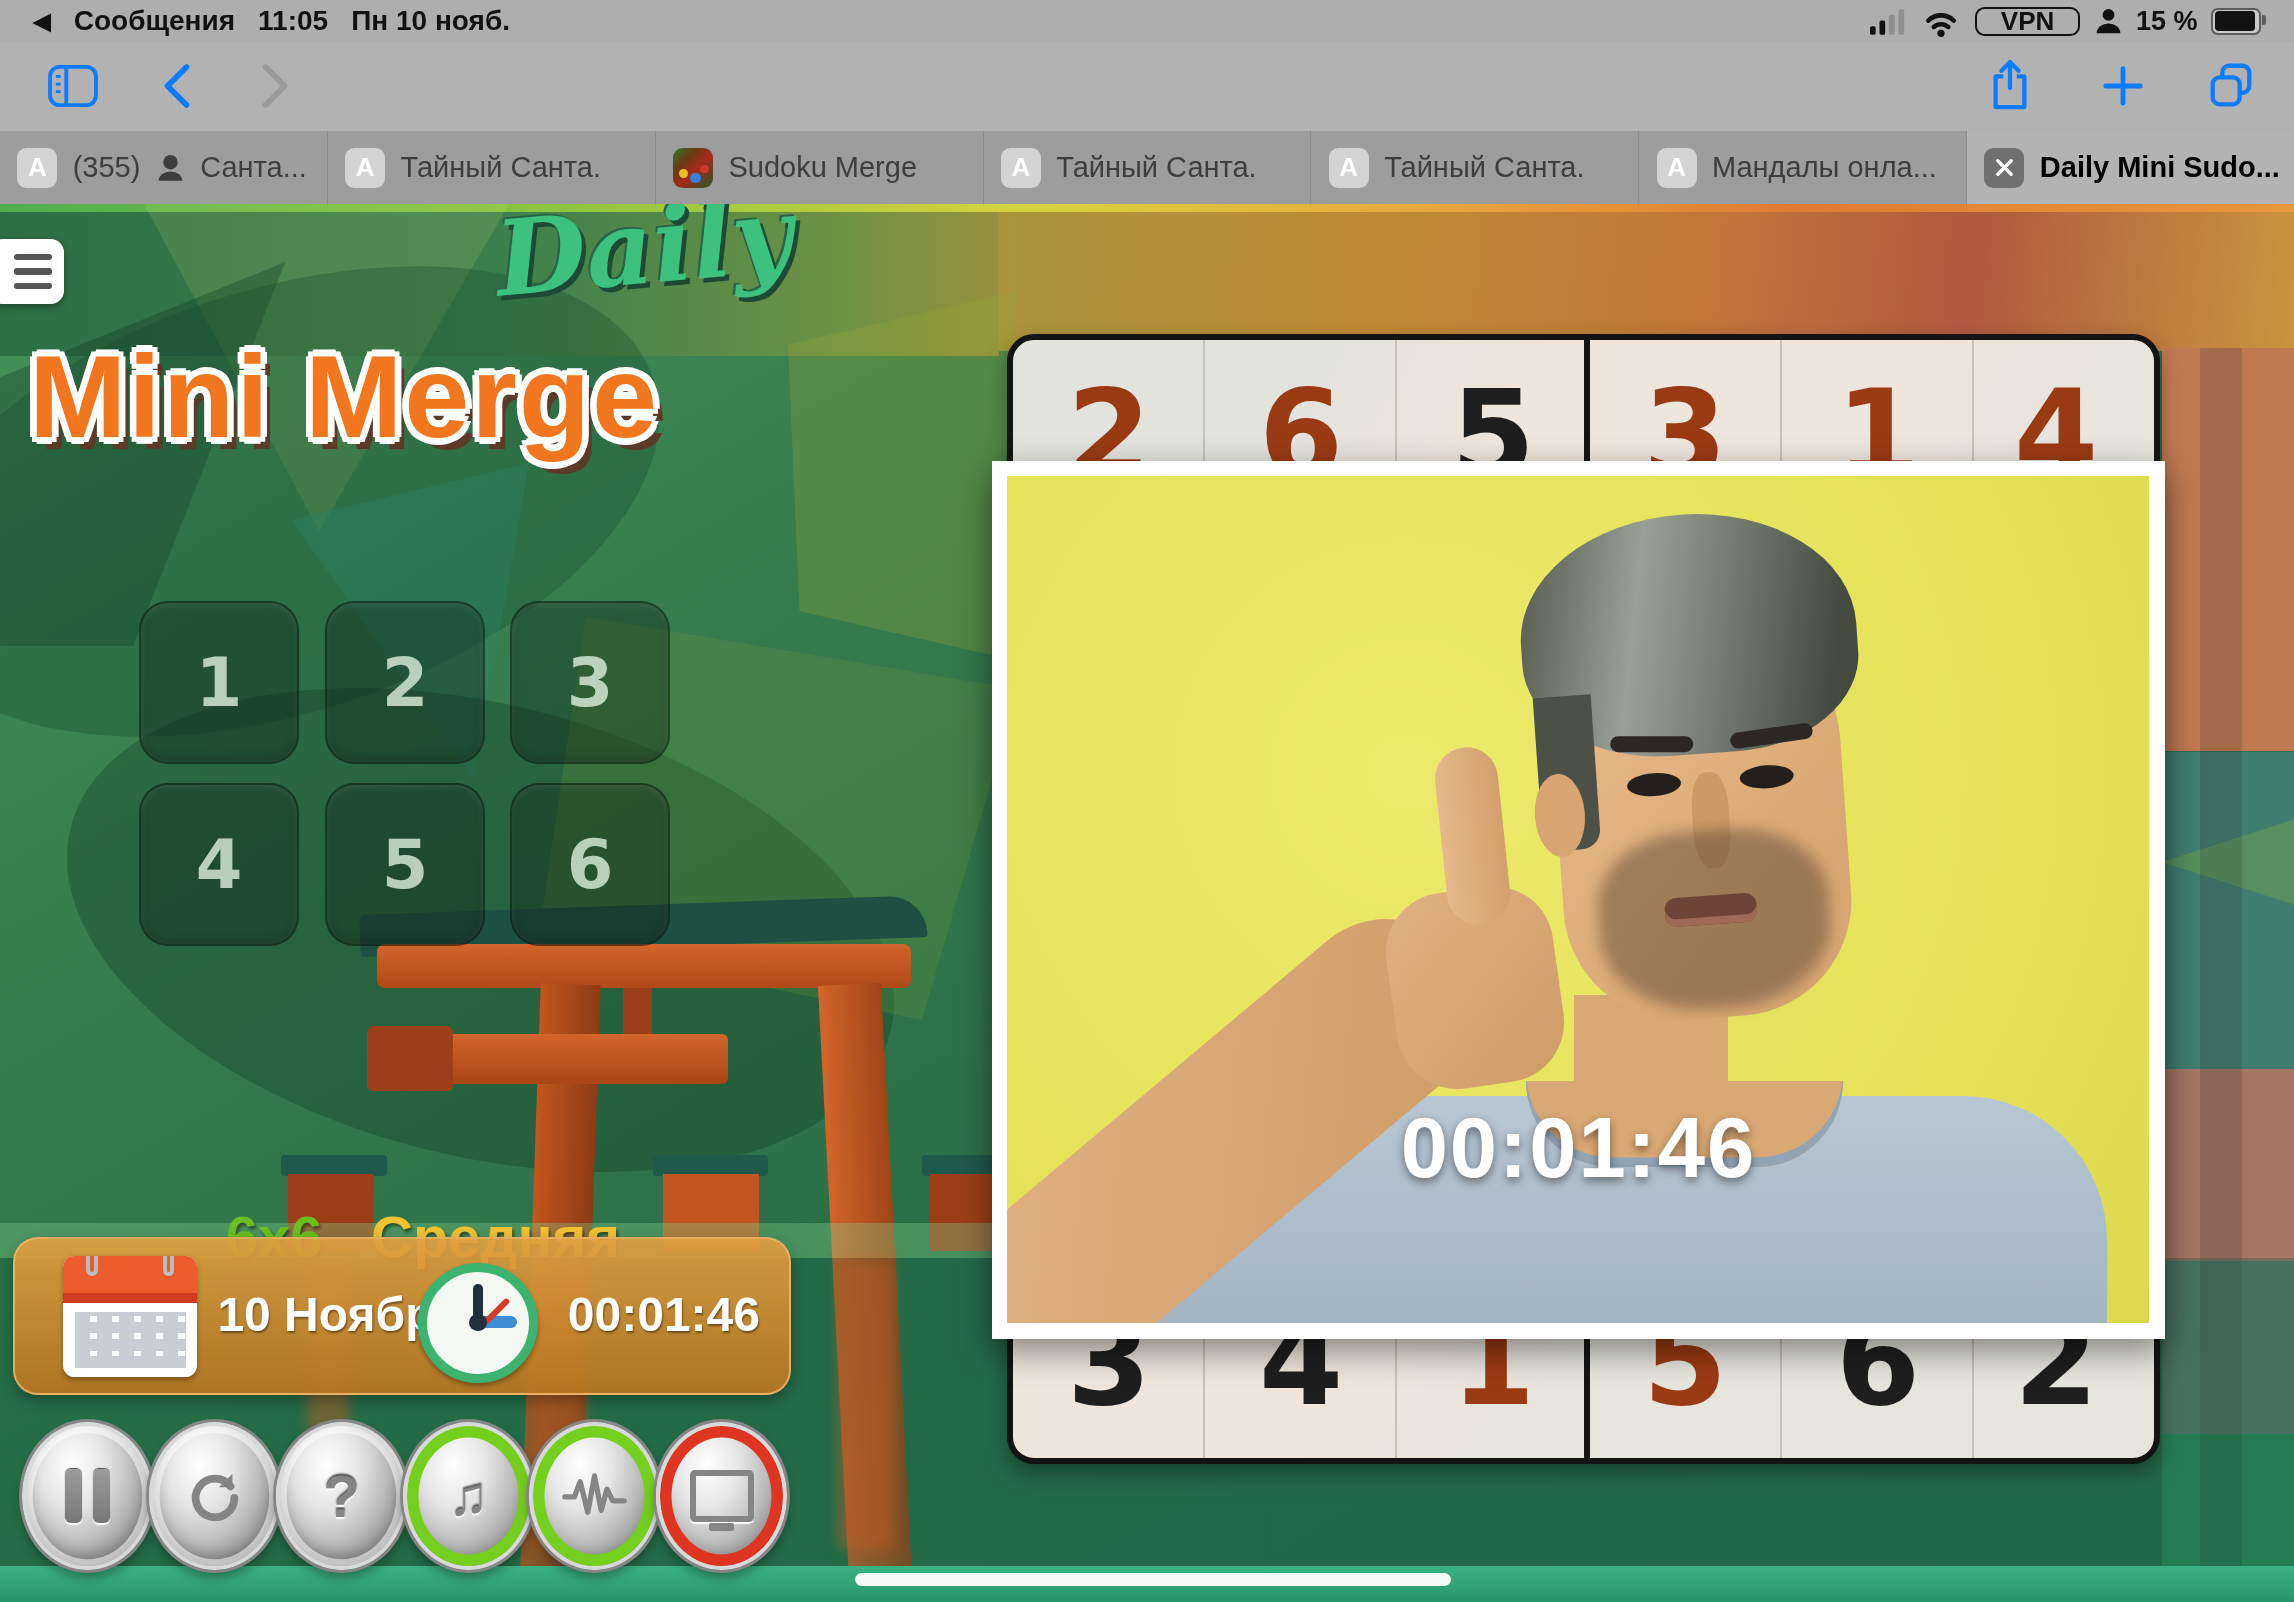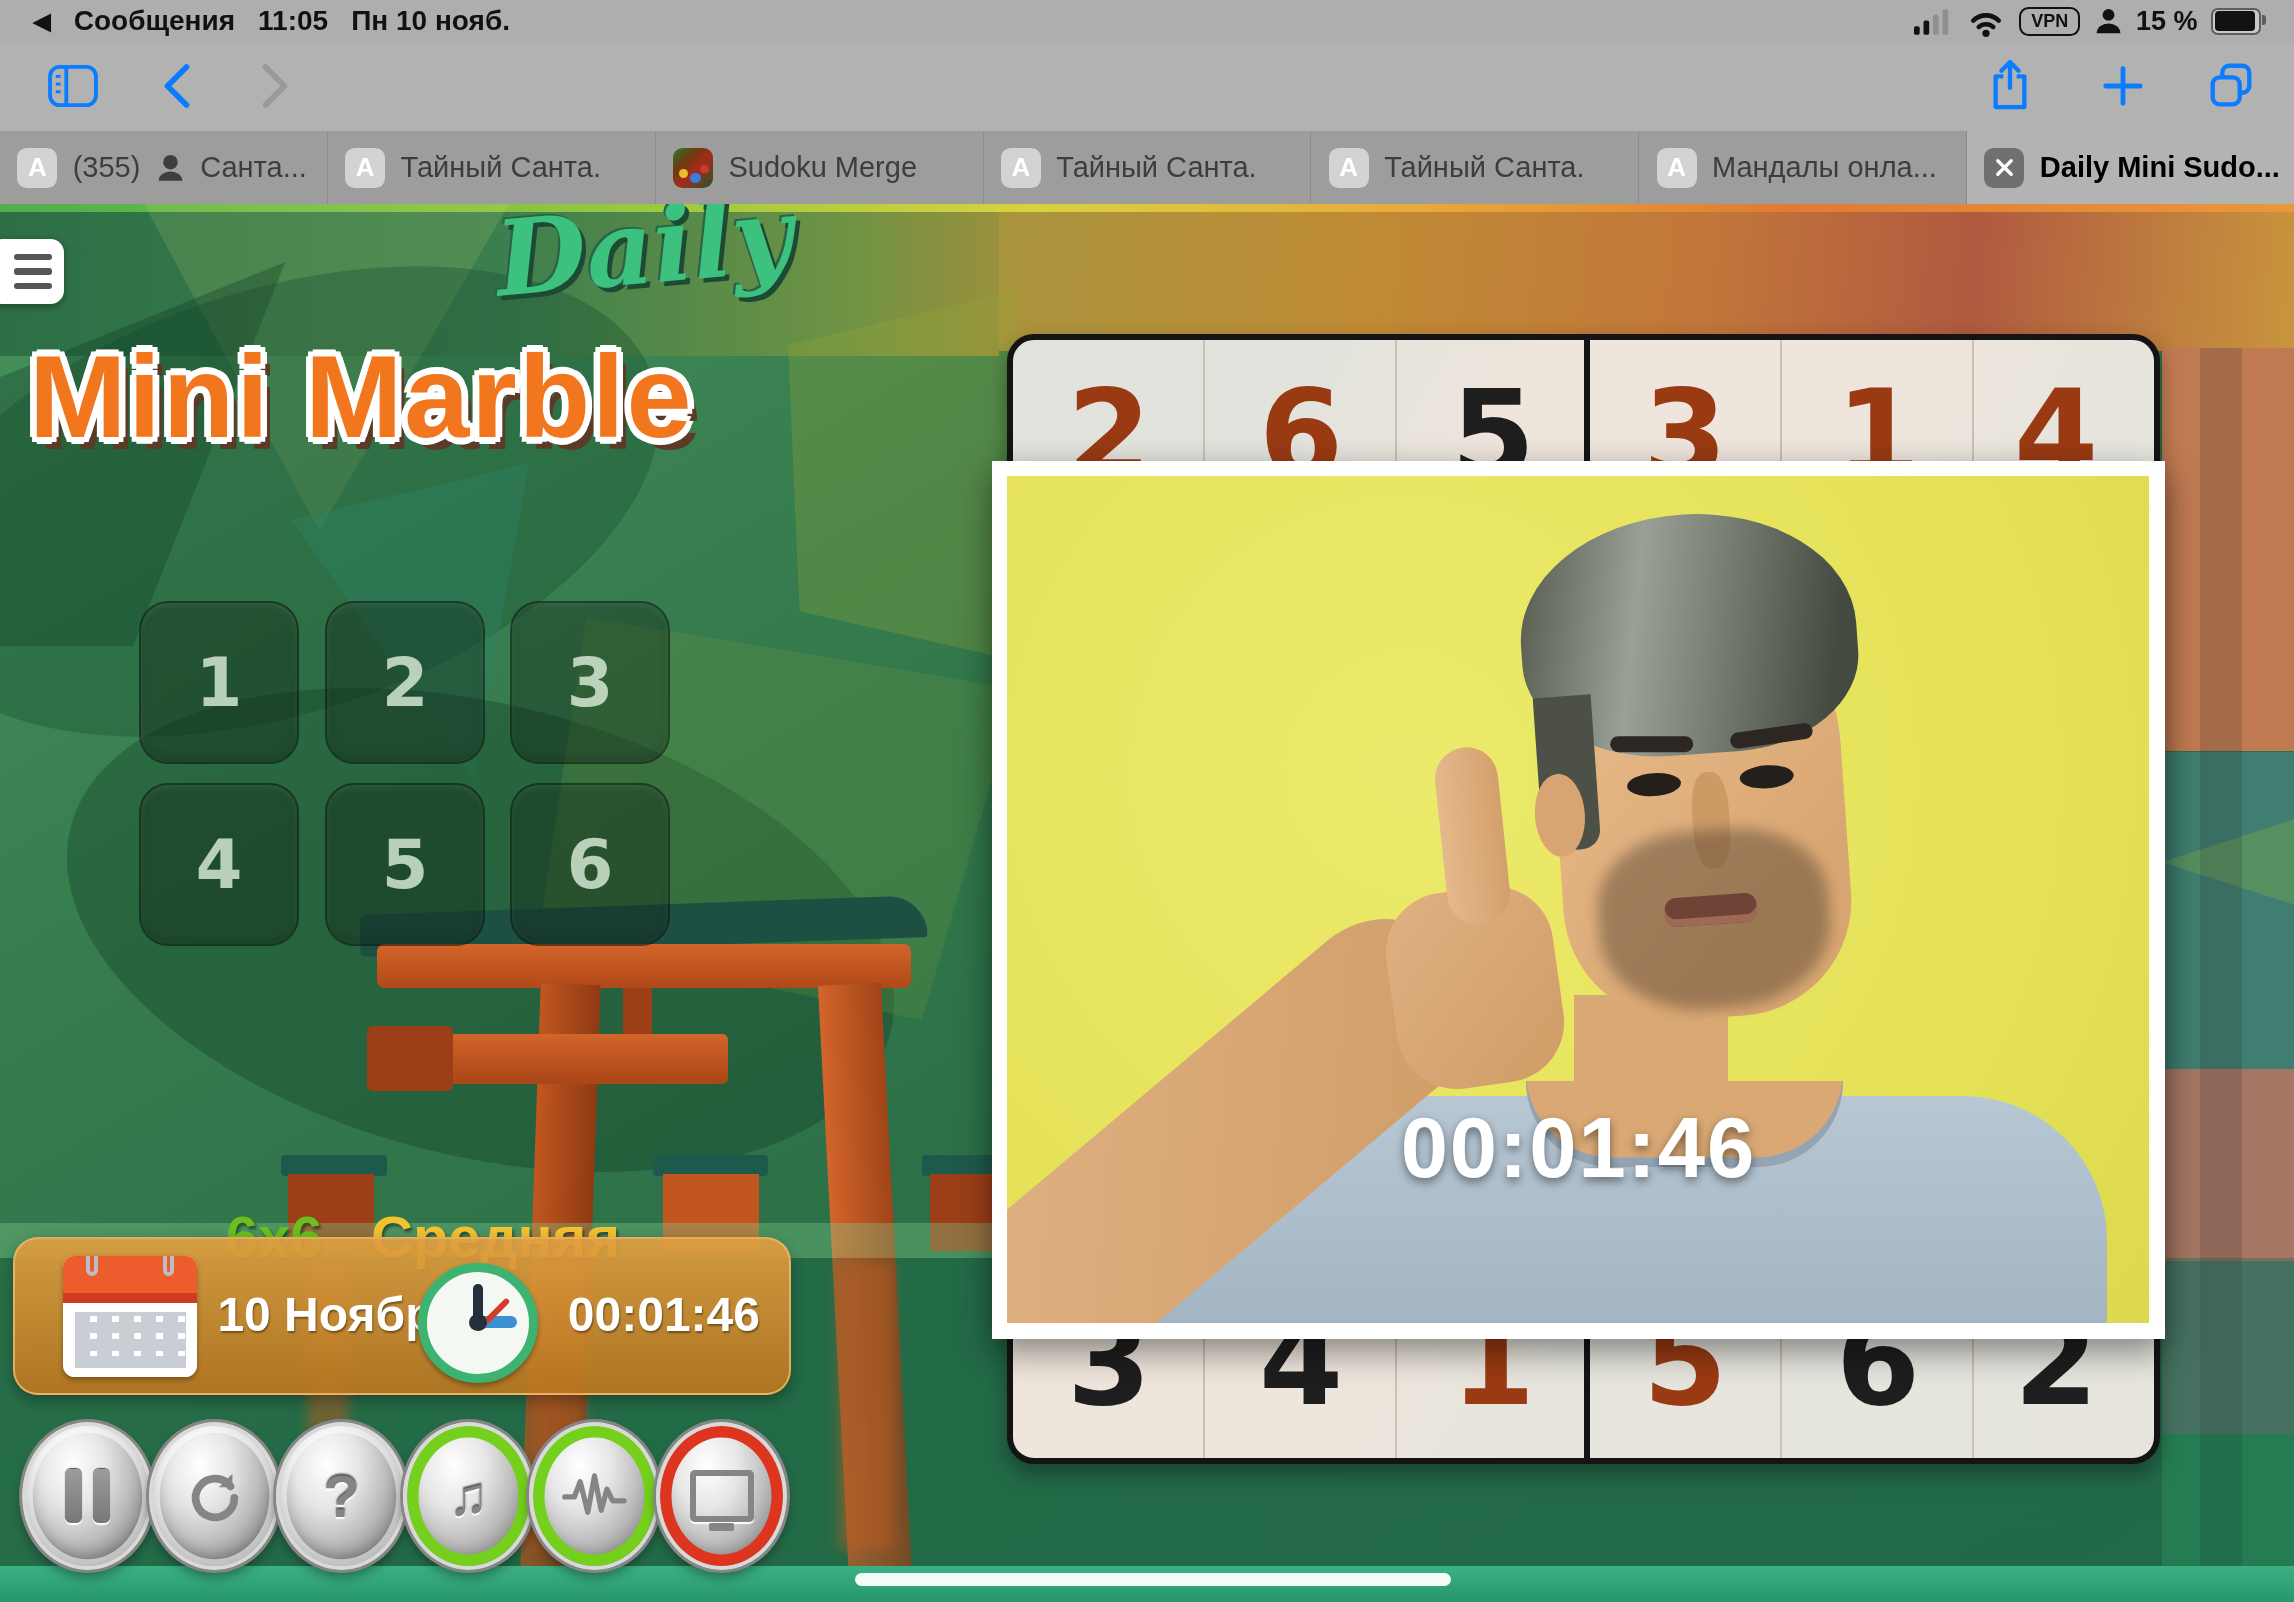--- a/index.html
+++ b/index.html
@@ -6,21 +6,21 @@
   body{width:2294px;height:1602px;position:relative;overflow:hidden;
        font-family:"Liberation Sans",sans-serif;background:#b0b0b0;}
   .abs{position:absolute;}
 
   
   #status-bar{left:0;top:0;width:2294px;height:42px;background:#aeaeae;
     display:flex;align-items:center;justify-content:space-between;padding:0 33px;box-sizing:border-box;}
   .sb-left{display:flex;align-items:center;gap:23px;font-size:28px;font-weight:700;color:#111;}
   .sb-back-tri{font-size:23px;}
   .sb-right{display:flex;align-items:center;gap:13.4px;color:#111;font-size:27px;font-weight:700;}
-  .vpn-badge{border:2.9px solid #111;border-radius:9.6px;padding:0 10px;font-size:18px;font-weight:700;line-height:25px;}
+  .vpn-badge{border:2.9px solid #111;border-radius:9.6px;padding:0 24px;font-size:26px;font-weight:700;line-height:25px;}
   .battery{width:46px;height:23px;border:2.9px solid #5d5d5d;border-radius:6.7px;position:relative;background:#c9c9c9;}
   .battery .fill{position:absolute;left:1.9px;top:1.9px;bottom:1.9px;width:88%;background:#111;border-radius:3.8px;}
   .battery .nub{position:absolute;right:-6.7px;top:5.8px;width:3.8px;height:9.6px;background:#5d5d5d;border-radius:0 2.9px 2.9px 0;}
 
   
   #toolbar{left:0;top:42px;width:2294px;height:88px;background:#b2b2b2;}
   .tb-icon{position:absolute;top:13.4px;width:61px;height:61px;display:flex;align-items:center;justify-content:center;}
   #url-bar{position:absolute;left:519px;top:55px;width:1268px;height:63px;background:#a3a3a3;border-radius:21px;
     display:flex;align-items:center;}
   #url-text{position:absolute;left:0;right:0;text-align:center;font-size:33px;color:#101010;}
@@ -336,21 +336,21 @@
   <div class="refl" style="position:absolute;left:307px;top:1057px;width:42px;height:173px;"></div>
   <div class="shard" style="left:0;top:1362px;width:2294px;height:37px;background:linear-gradient(180deg,#3bb183,#27956c);"></div>
 
   <div id="menu-btn" class="abs">
       <i></i>
       <i></i>
       <i></i>
     </div>
 
   <div id="logo-daily" class="abs">Daily</div>
-  <div id="logo-mini" class="abs">Mini Marble</div>
+  <div id="logo-mini" class="abs">Mini Merge</div>
 
   <div class="numkey" style="left:139px;top:397px;">1</div>
   <div class="numkey" style="left:325px;top:397px;">2</div>
   <div class="numkey" style="left:510px;top:397px;">3</div>
   <div class="numkey" style="left:139px;top:579px;">4</div>
   <div class="numkey" style="left:325px;top:579px;">5</div>
   <div class="numkey" style="left:510px;top:579px;">6</div>
 
   <div id="difficulty" class="abs">
     <span id="diff-size">6x6</span>

